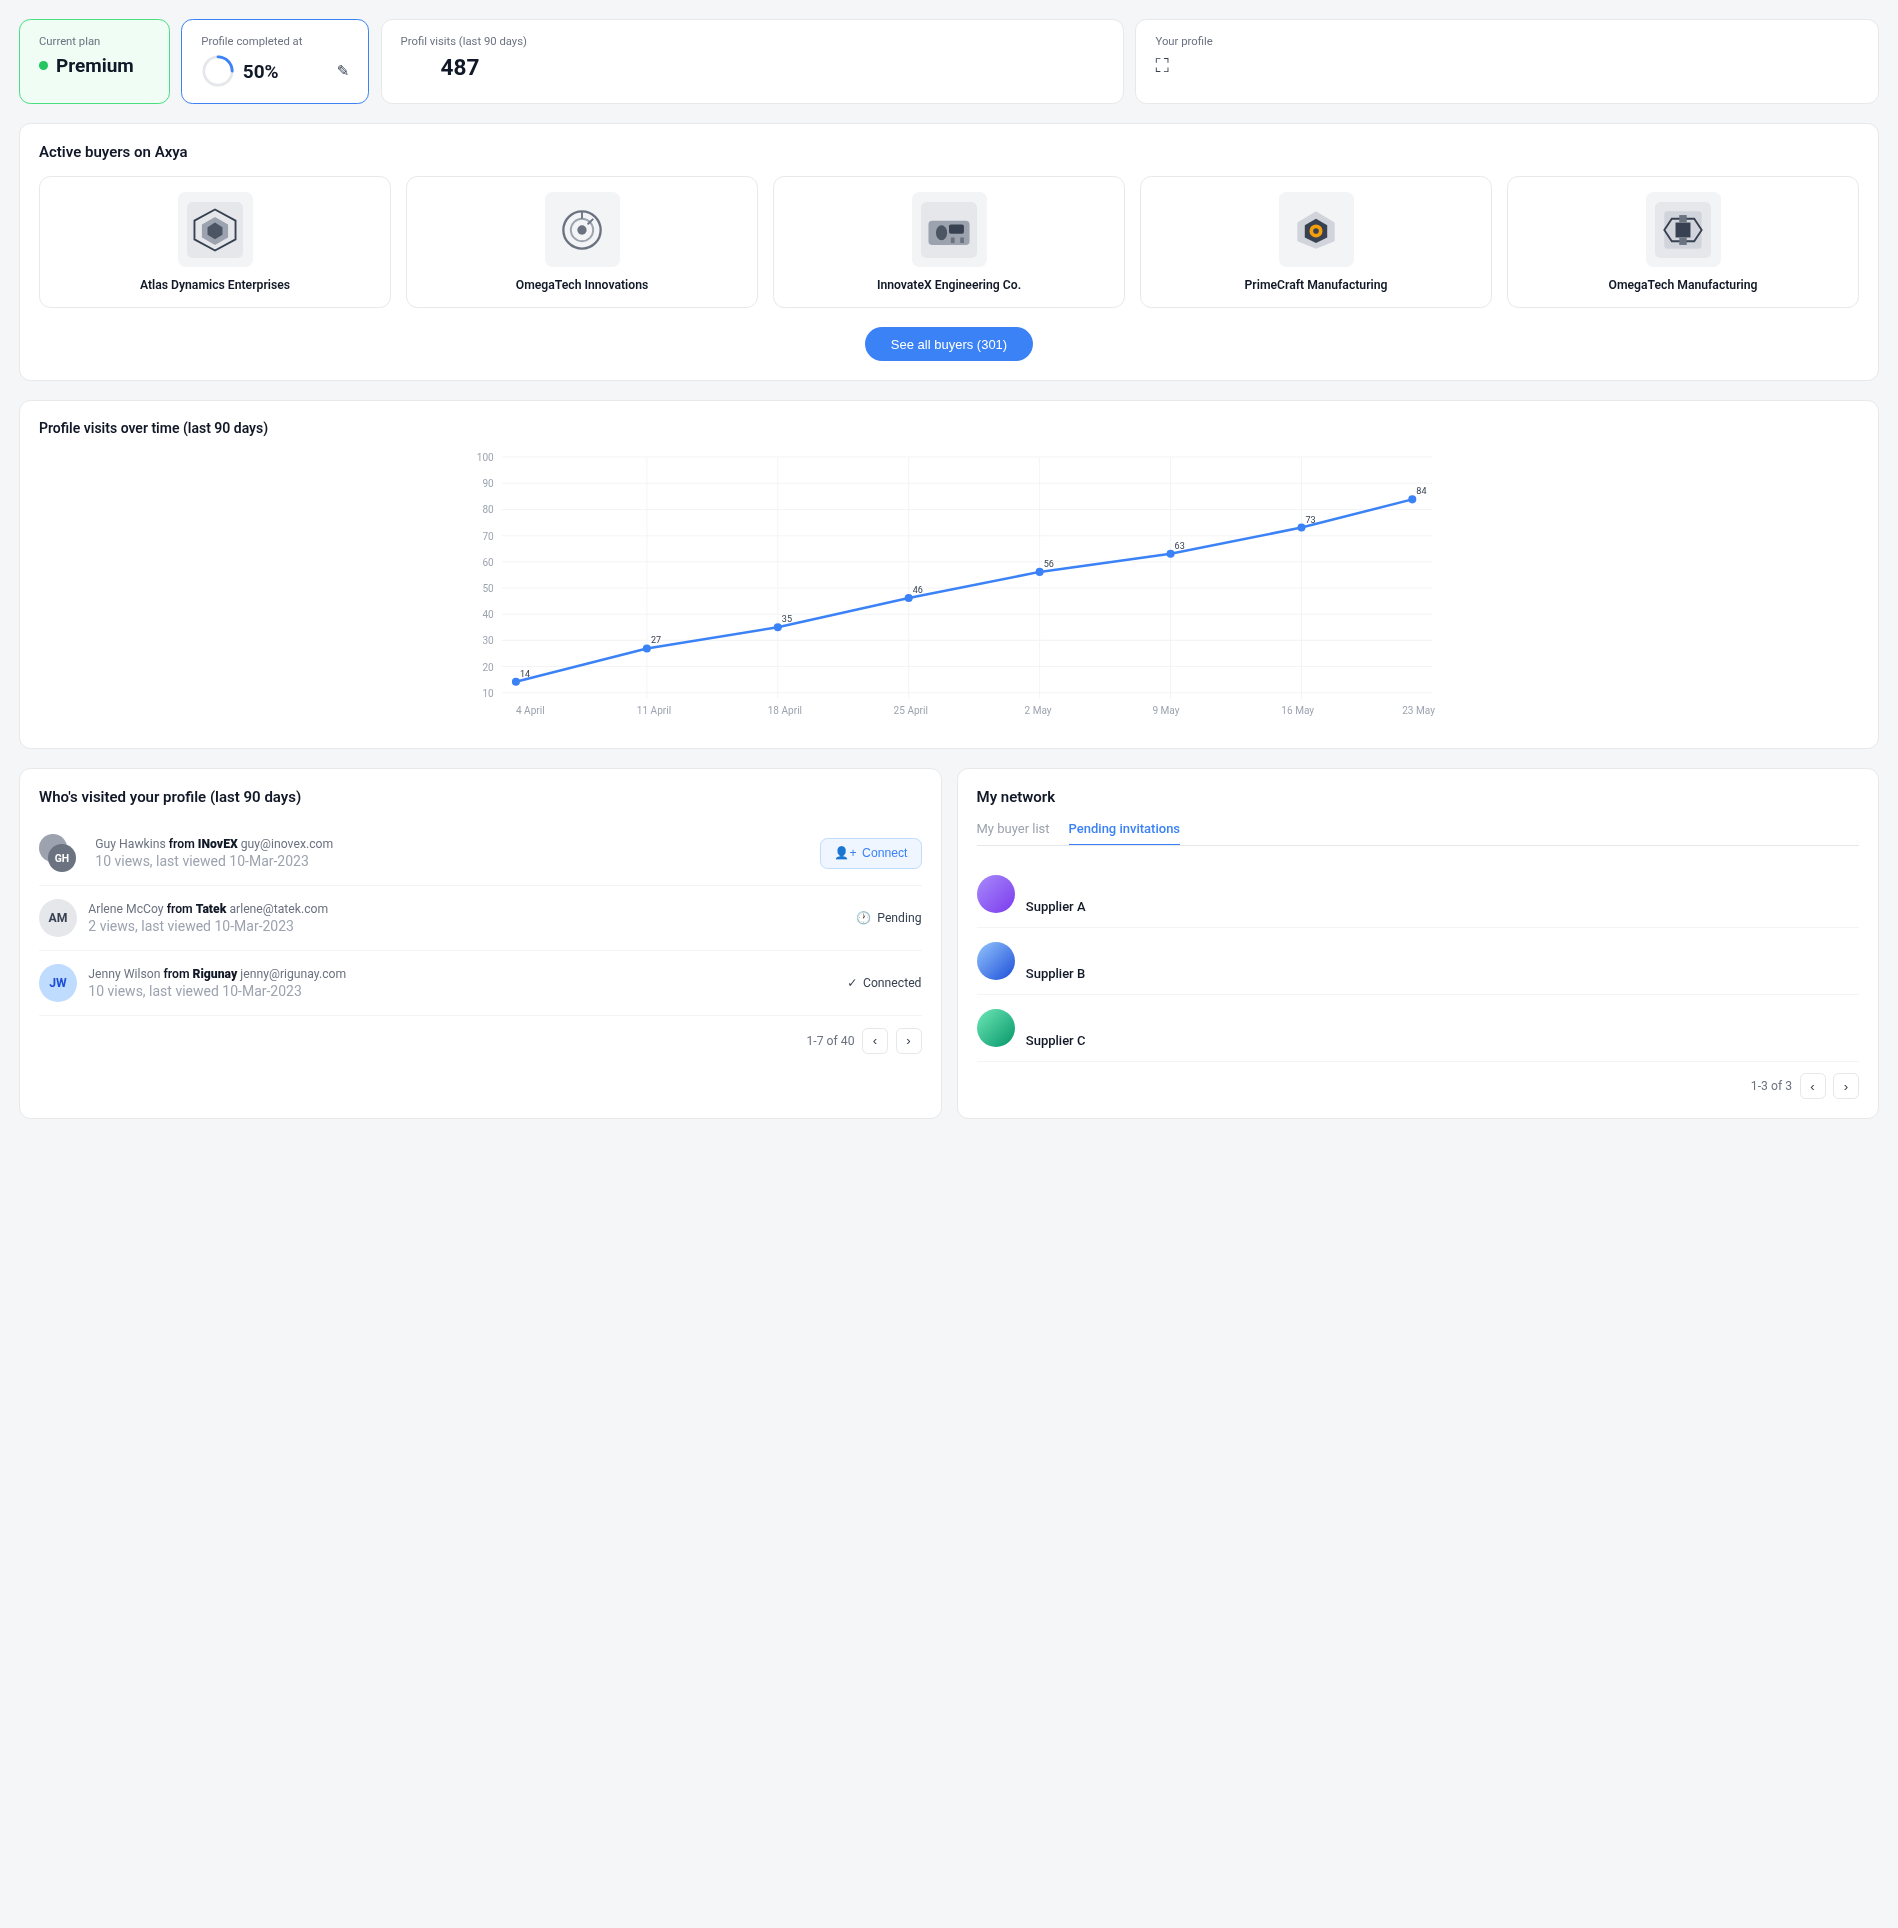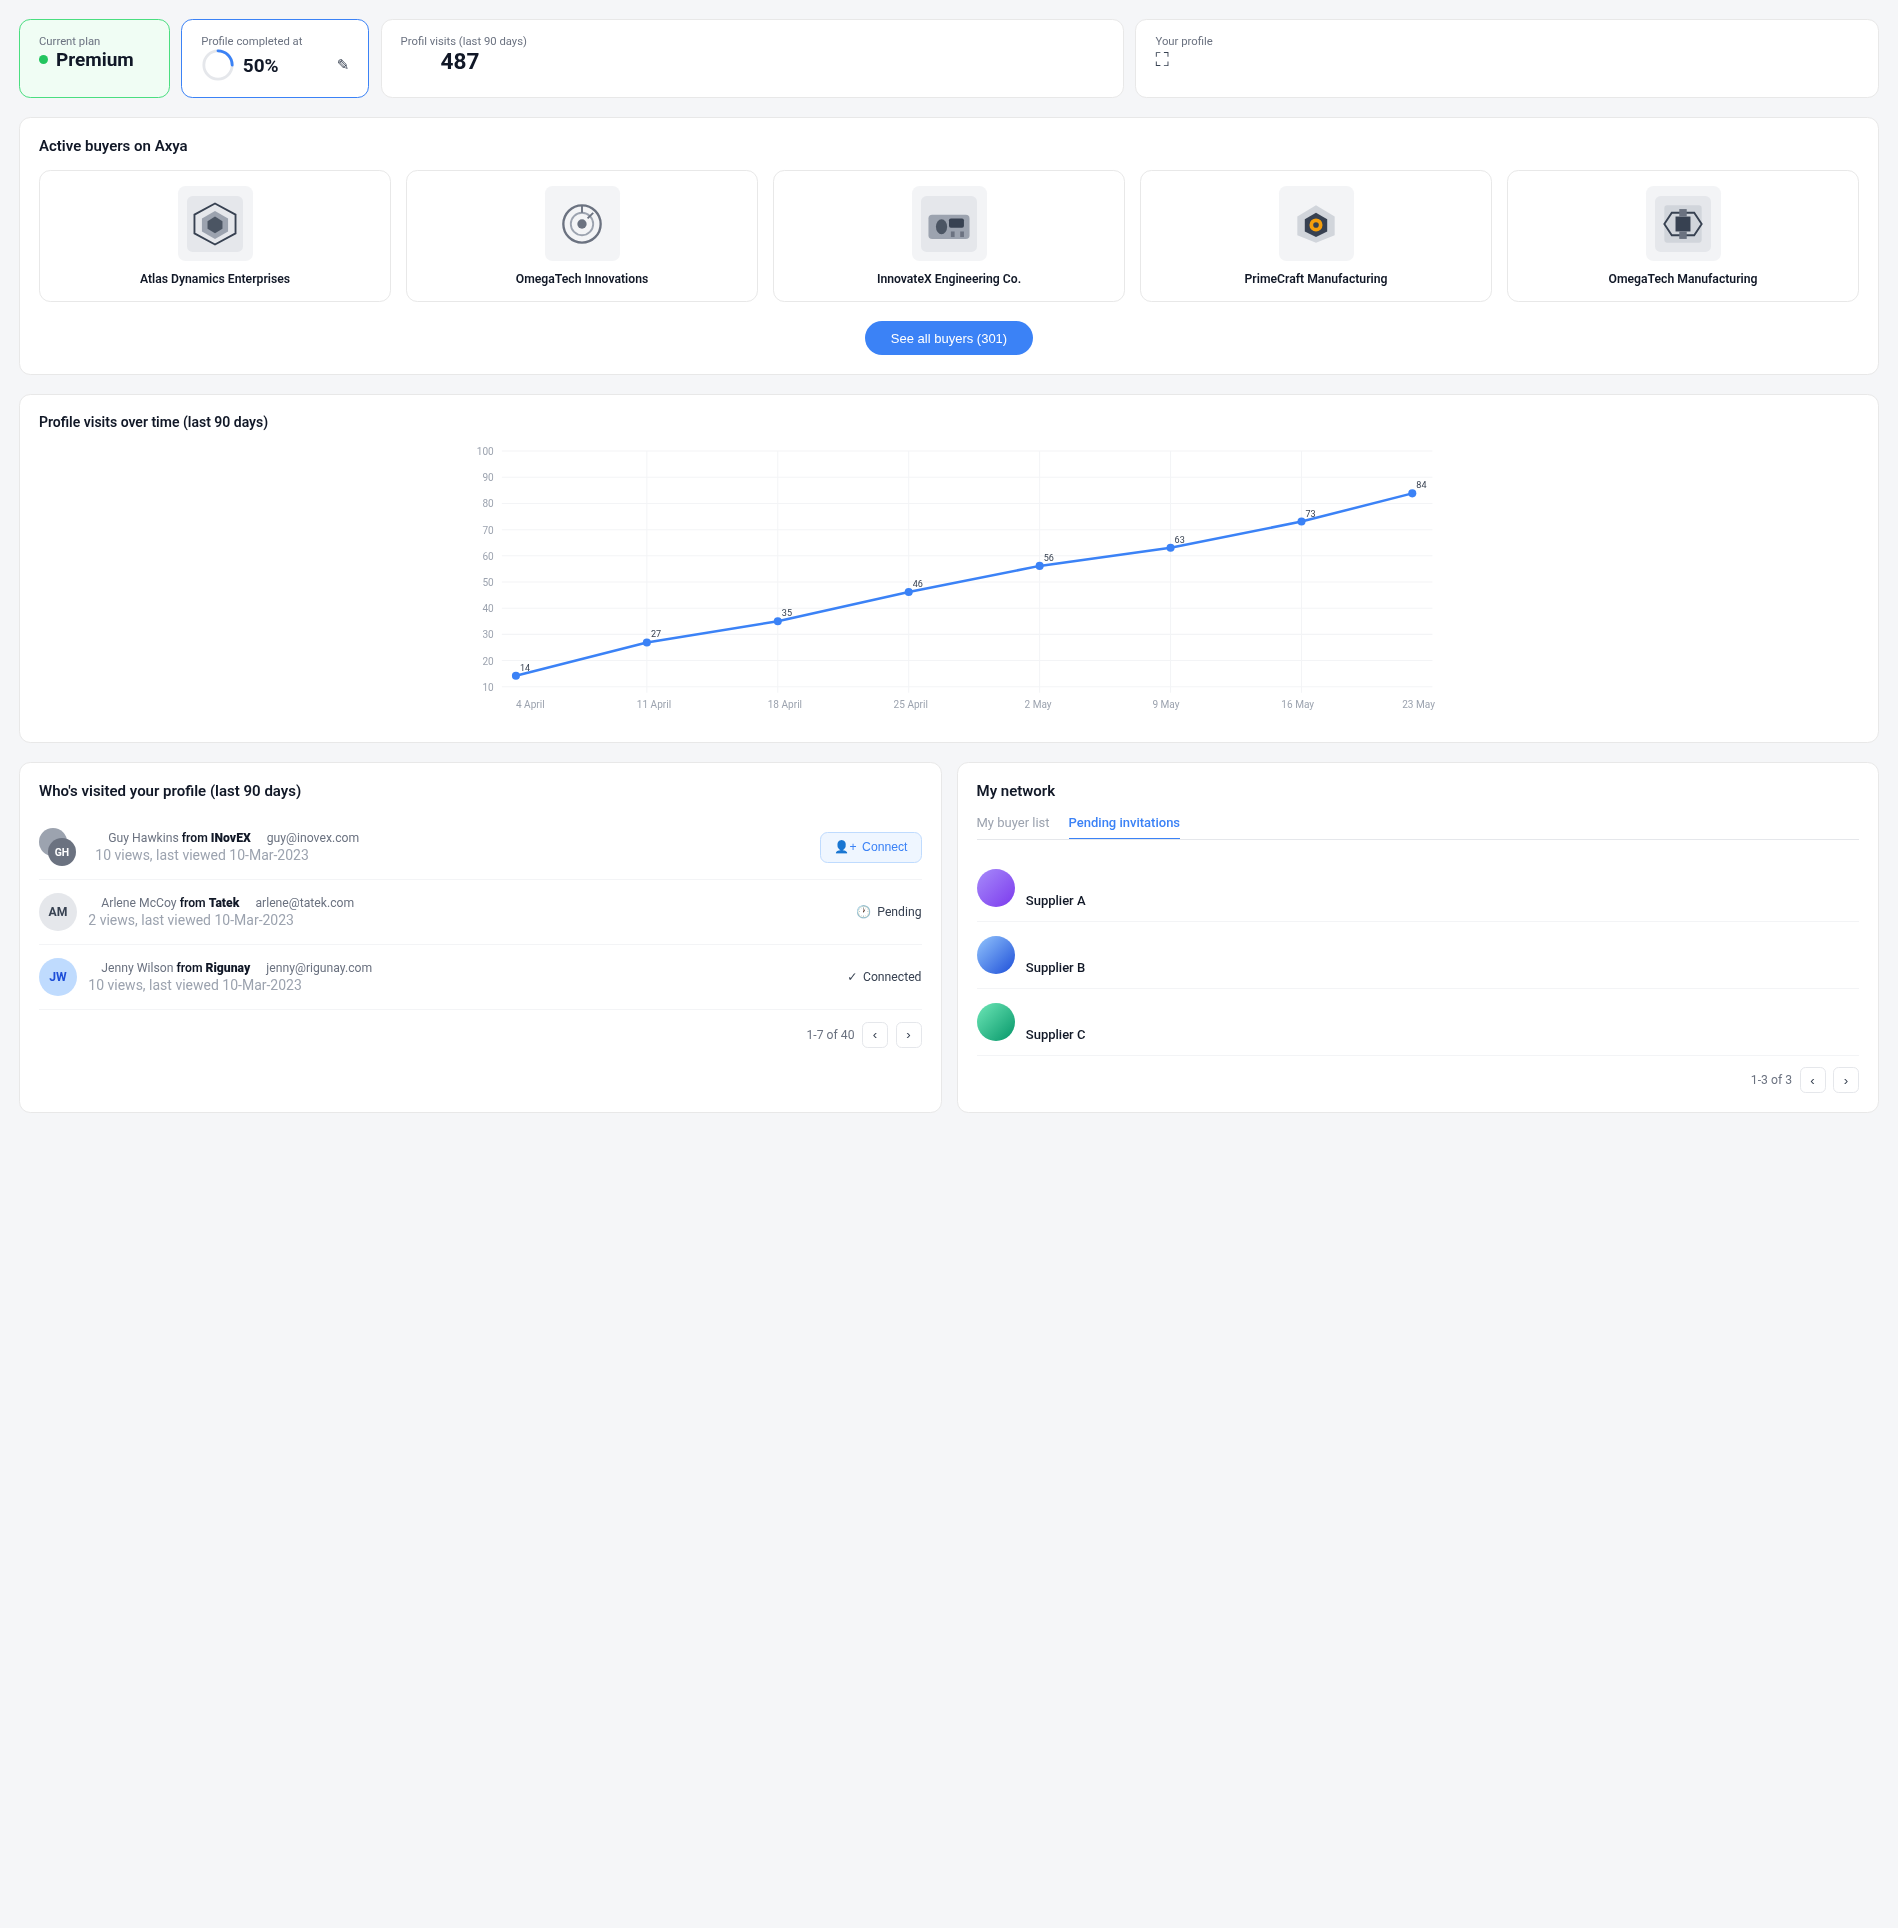--- a/index.html
+++ b/index.html
@@ -43,21 +43,21 @@
       flex: 1;
     }
 
     .card-your-profile {
       flex: 1;
     }
 
     .card-label {
       font-size: 11.3px;
       color: #6b7280;
-      margin-bottom: 0;
+      margin-bottom: 6px;
     }
 
     .card-value {
       font-size: 22.6px;
       font-weight: 700;
       color: #111827;
       margin-left: 40px;
     }
 
     .plan-name {
@@ -276,21 +276,20 @@
 
     .visitor-name {
       font-size: 12.2px;
       font-weight: 600;
       color: #111827;
     }
 
     .visitor-name span {
       font-weight: 400;
       color: #6b7280;
-      margin-left: 13px;
     }
 
     .visitor-meta {
       font-size: 14px;
       color: #9ca3af;
       margin-top: 1.9px;
     }
 
     .visitor-action {
       flex-shrink: 0;

